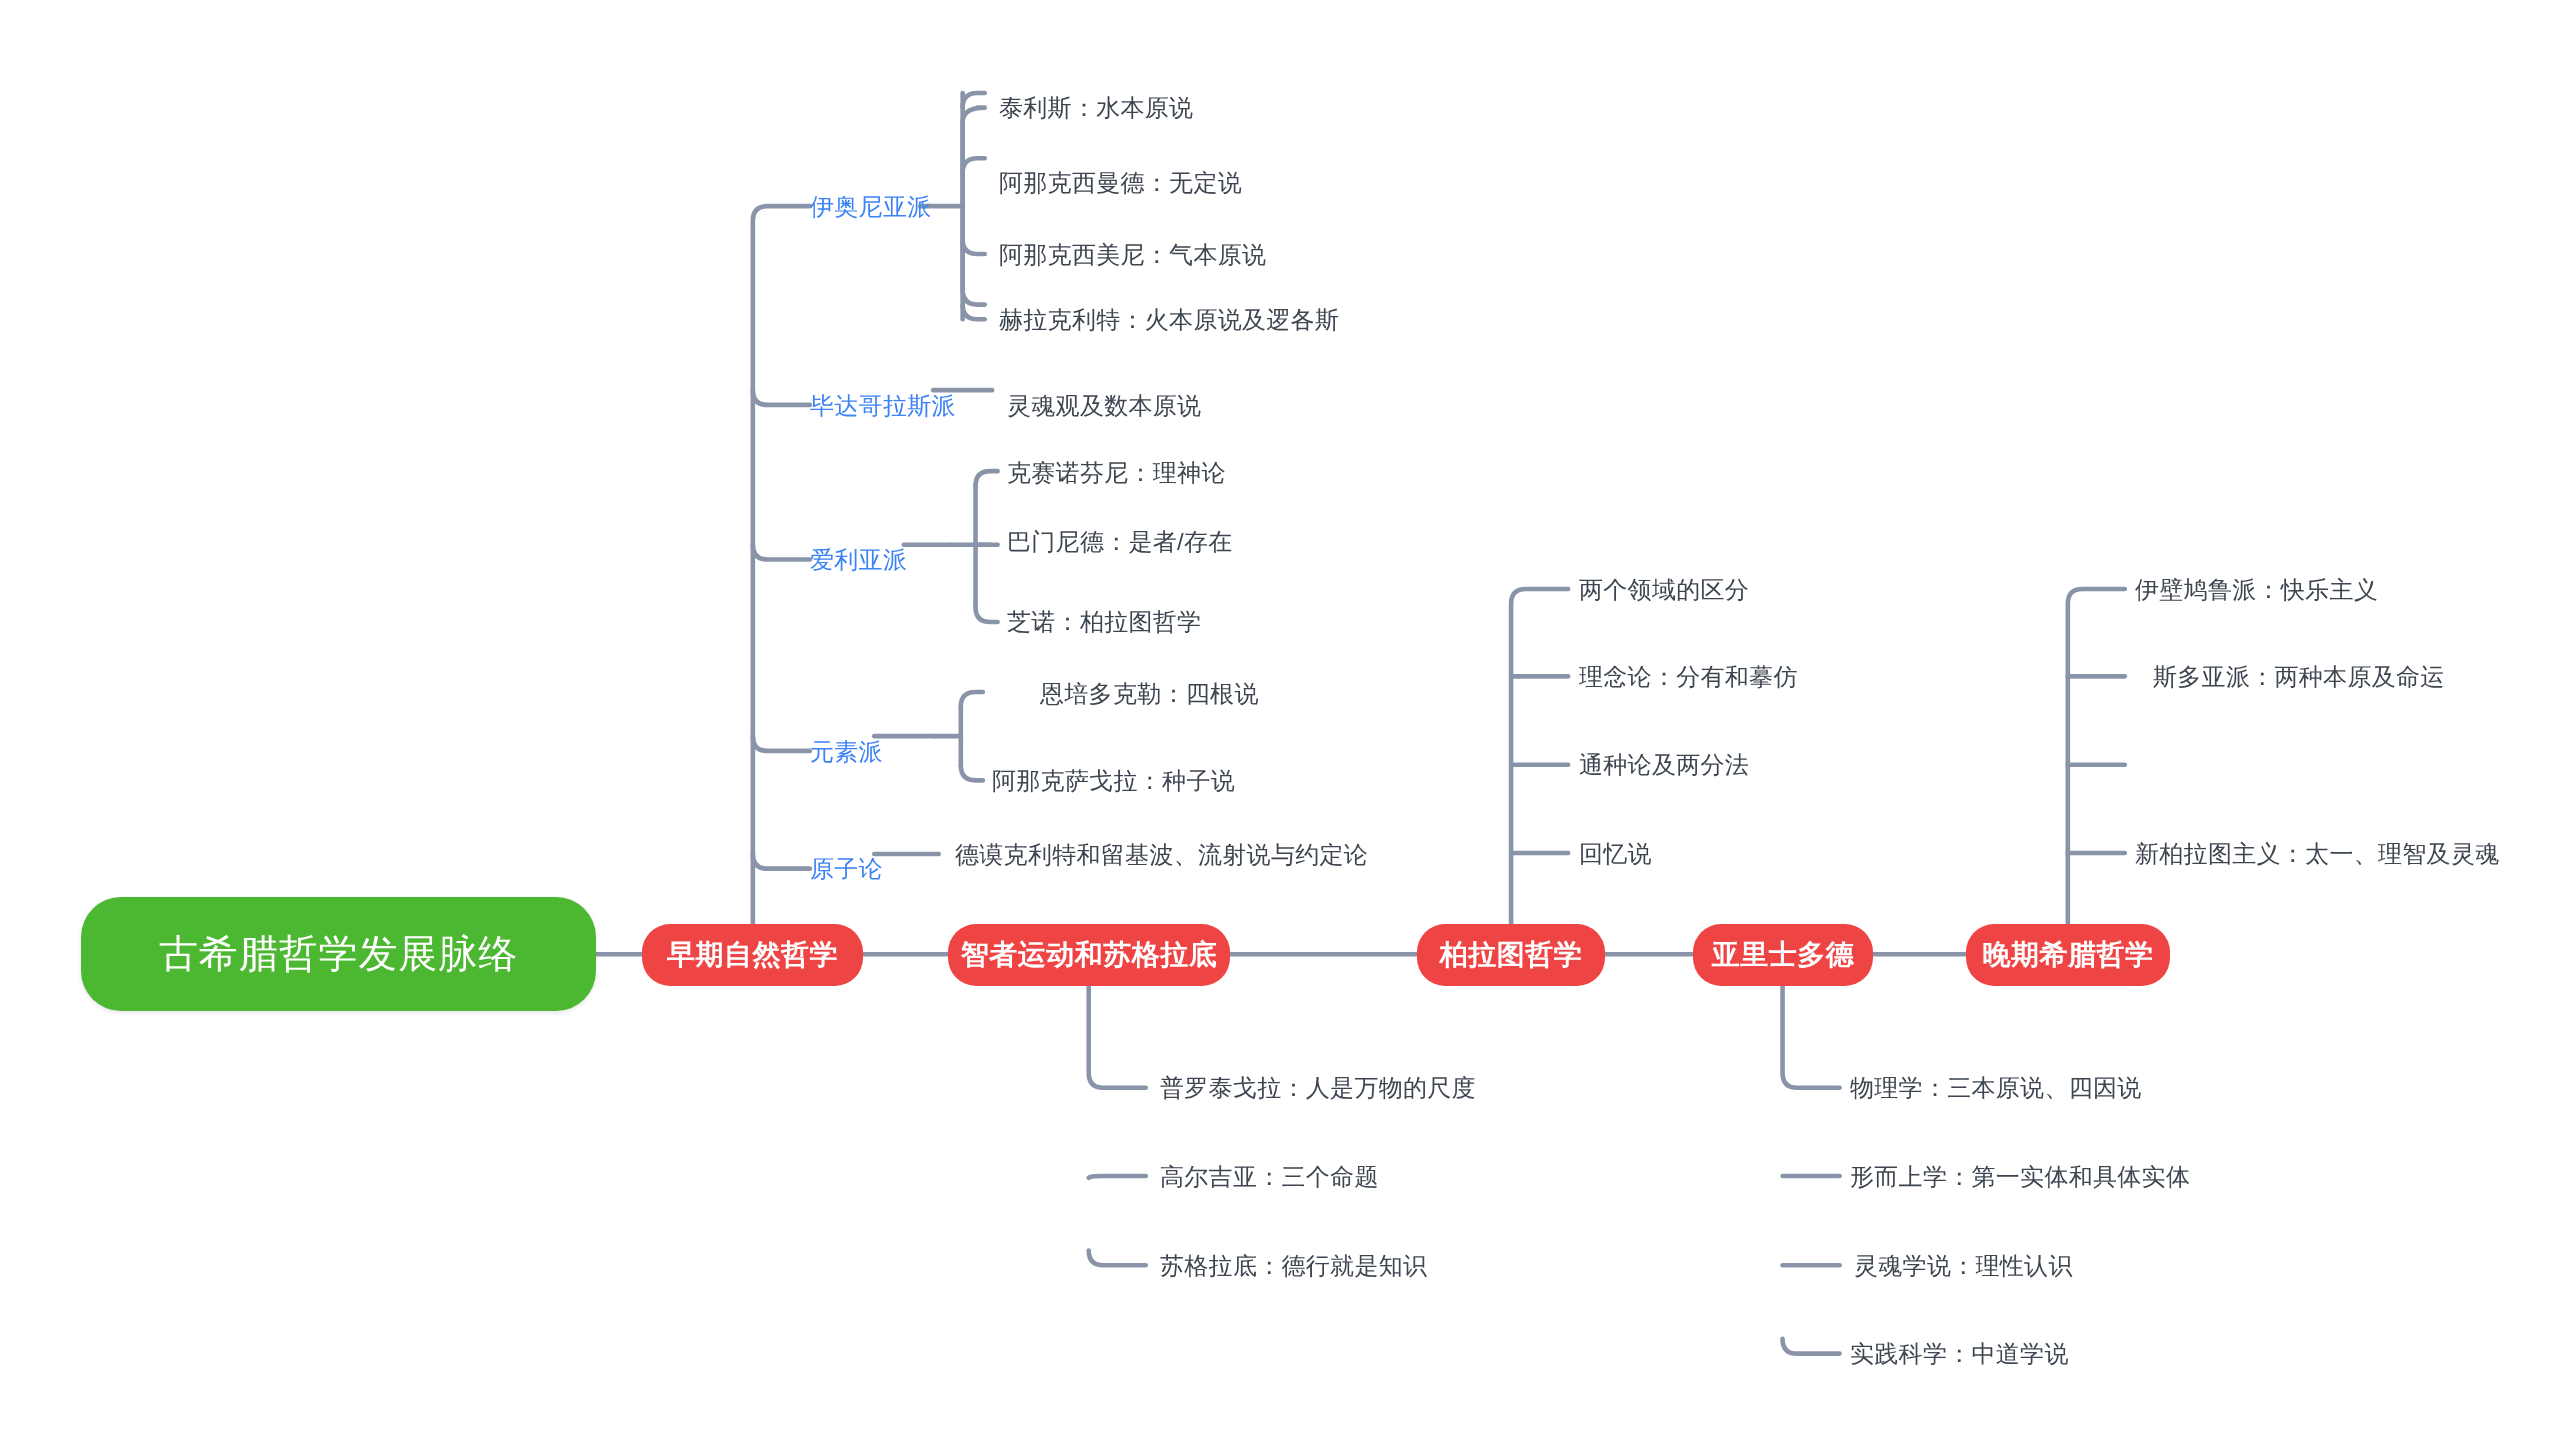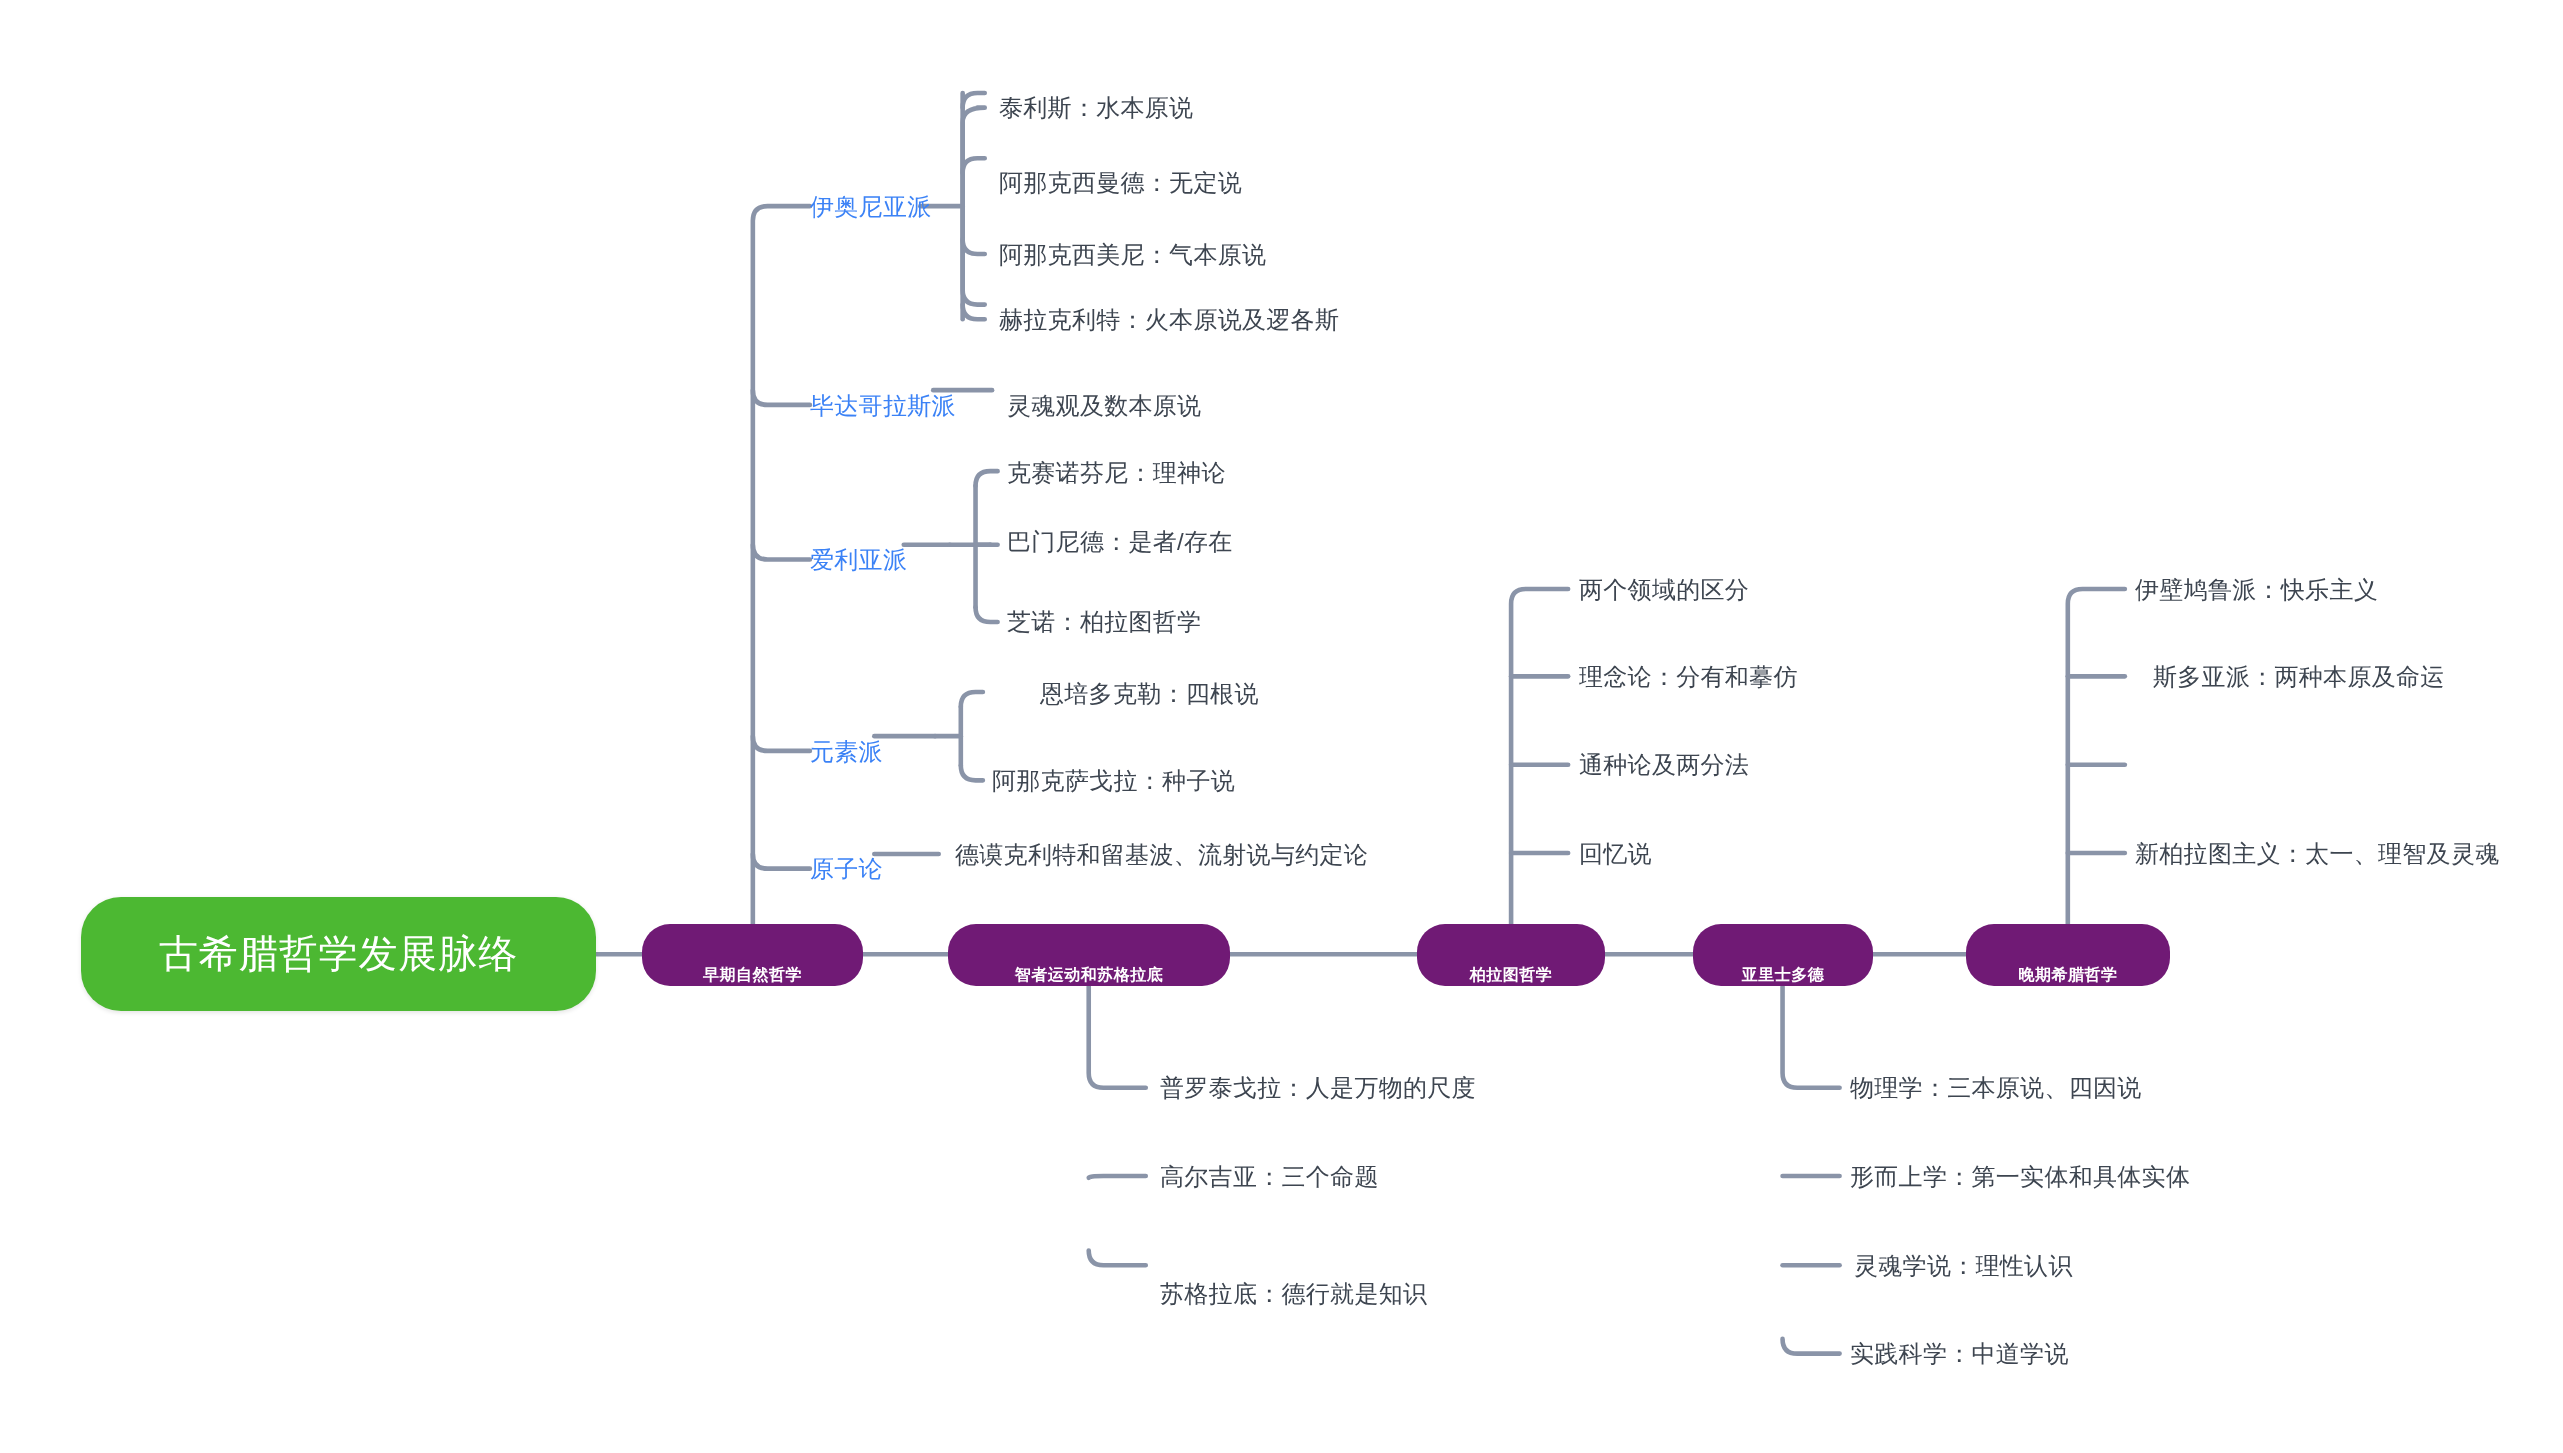--- a/index.html
+++ b/index.html
@@ -12,22 +12,22 @@
 
   .node{position:absolute;box-sizing:border-box;display:flex;align-items:center;
         justify-content:center;white-space:nowrap;}
 
   .root-node{
     background:#4CB832;color:#ffffff;border-radius:40px;
     font-size:39px;font-weight:400;letter-spacing:0.9px;
     box-shadow:0 1.8px 4.6px rgba(0,0,0,0.10);
   }
   .branch-node{
-    background:#701a75;color:#ffffff;border-radius:28px;
-    font-size:16px;font-weight:bold;letter-spacing:0.5px;align-items:flex-end;
+    background:#ef4444;color:#ffffff;border-radius:28px;
+    font-size:28px;font-weight:bold;letter-spacing:0.5px;
   }
   .sub-node{
     color:#3b82f6;font-size:24px;font-weight:400;background:transparent;
     justify-content:flex-start;letter-spacing:0.3px;
   }
   .leaf-node{
     color:#3d4550;font-size:24px;font-weight:400;background:transparent;
     justify-content:flex-start;letter-spacing:0.3px;
   }
 </style>
@@ -176,21 +176,21 @@
   <div class="node leaf-node" style="left:955px;top:836px;width:644px;height:37px;">
     <span>德谟克利特和留基波、流射说与约定论</span>
   </div>
 
   <div class="node leaf-node" style="left:1160px;top:1069px;width:479px;height:37px;">
     <span>普罗泰戈拉：人是万物的尺度</span>
   </div>
   <div class="node leaf-node" style="left:1160px;top:1158px;width:479px;height:37px;">
     <span>高尔吉亚：三个命题</span>
   </div>
-  <div class="node leaf-node" style="left:1160px;top:1247px;width:479px;height:37px;margin-top:28px;">
+  <div class="node leaf-node" style="left:1160px;top:1247px;width:479px;height:37px;">
     <span>苏格拉底：德行就是知识</span>
   </div>
 
   <div class="node leaf-node" style="left:1579px;top:571px;width:423px;height:37px;">
     <span>两个领域的区分</span>
   </div>
   <div class="node leaf-node" style="left:1579px;top:658px;width:423px;height:37px;">
     <span>理念论：分有和摹仿</span>
   </div>
   <div class="node leaf-node" style="left:1579px;top:746px;width:423px;height:37px;">

